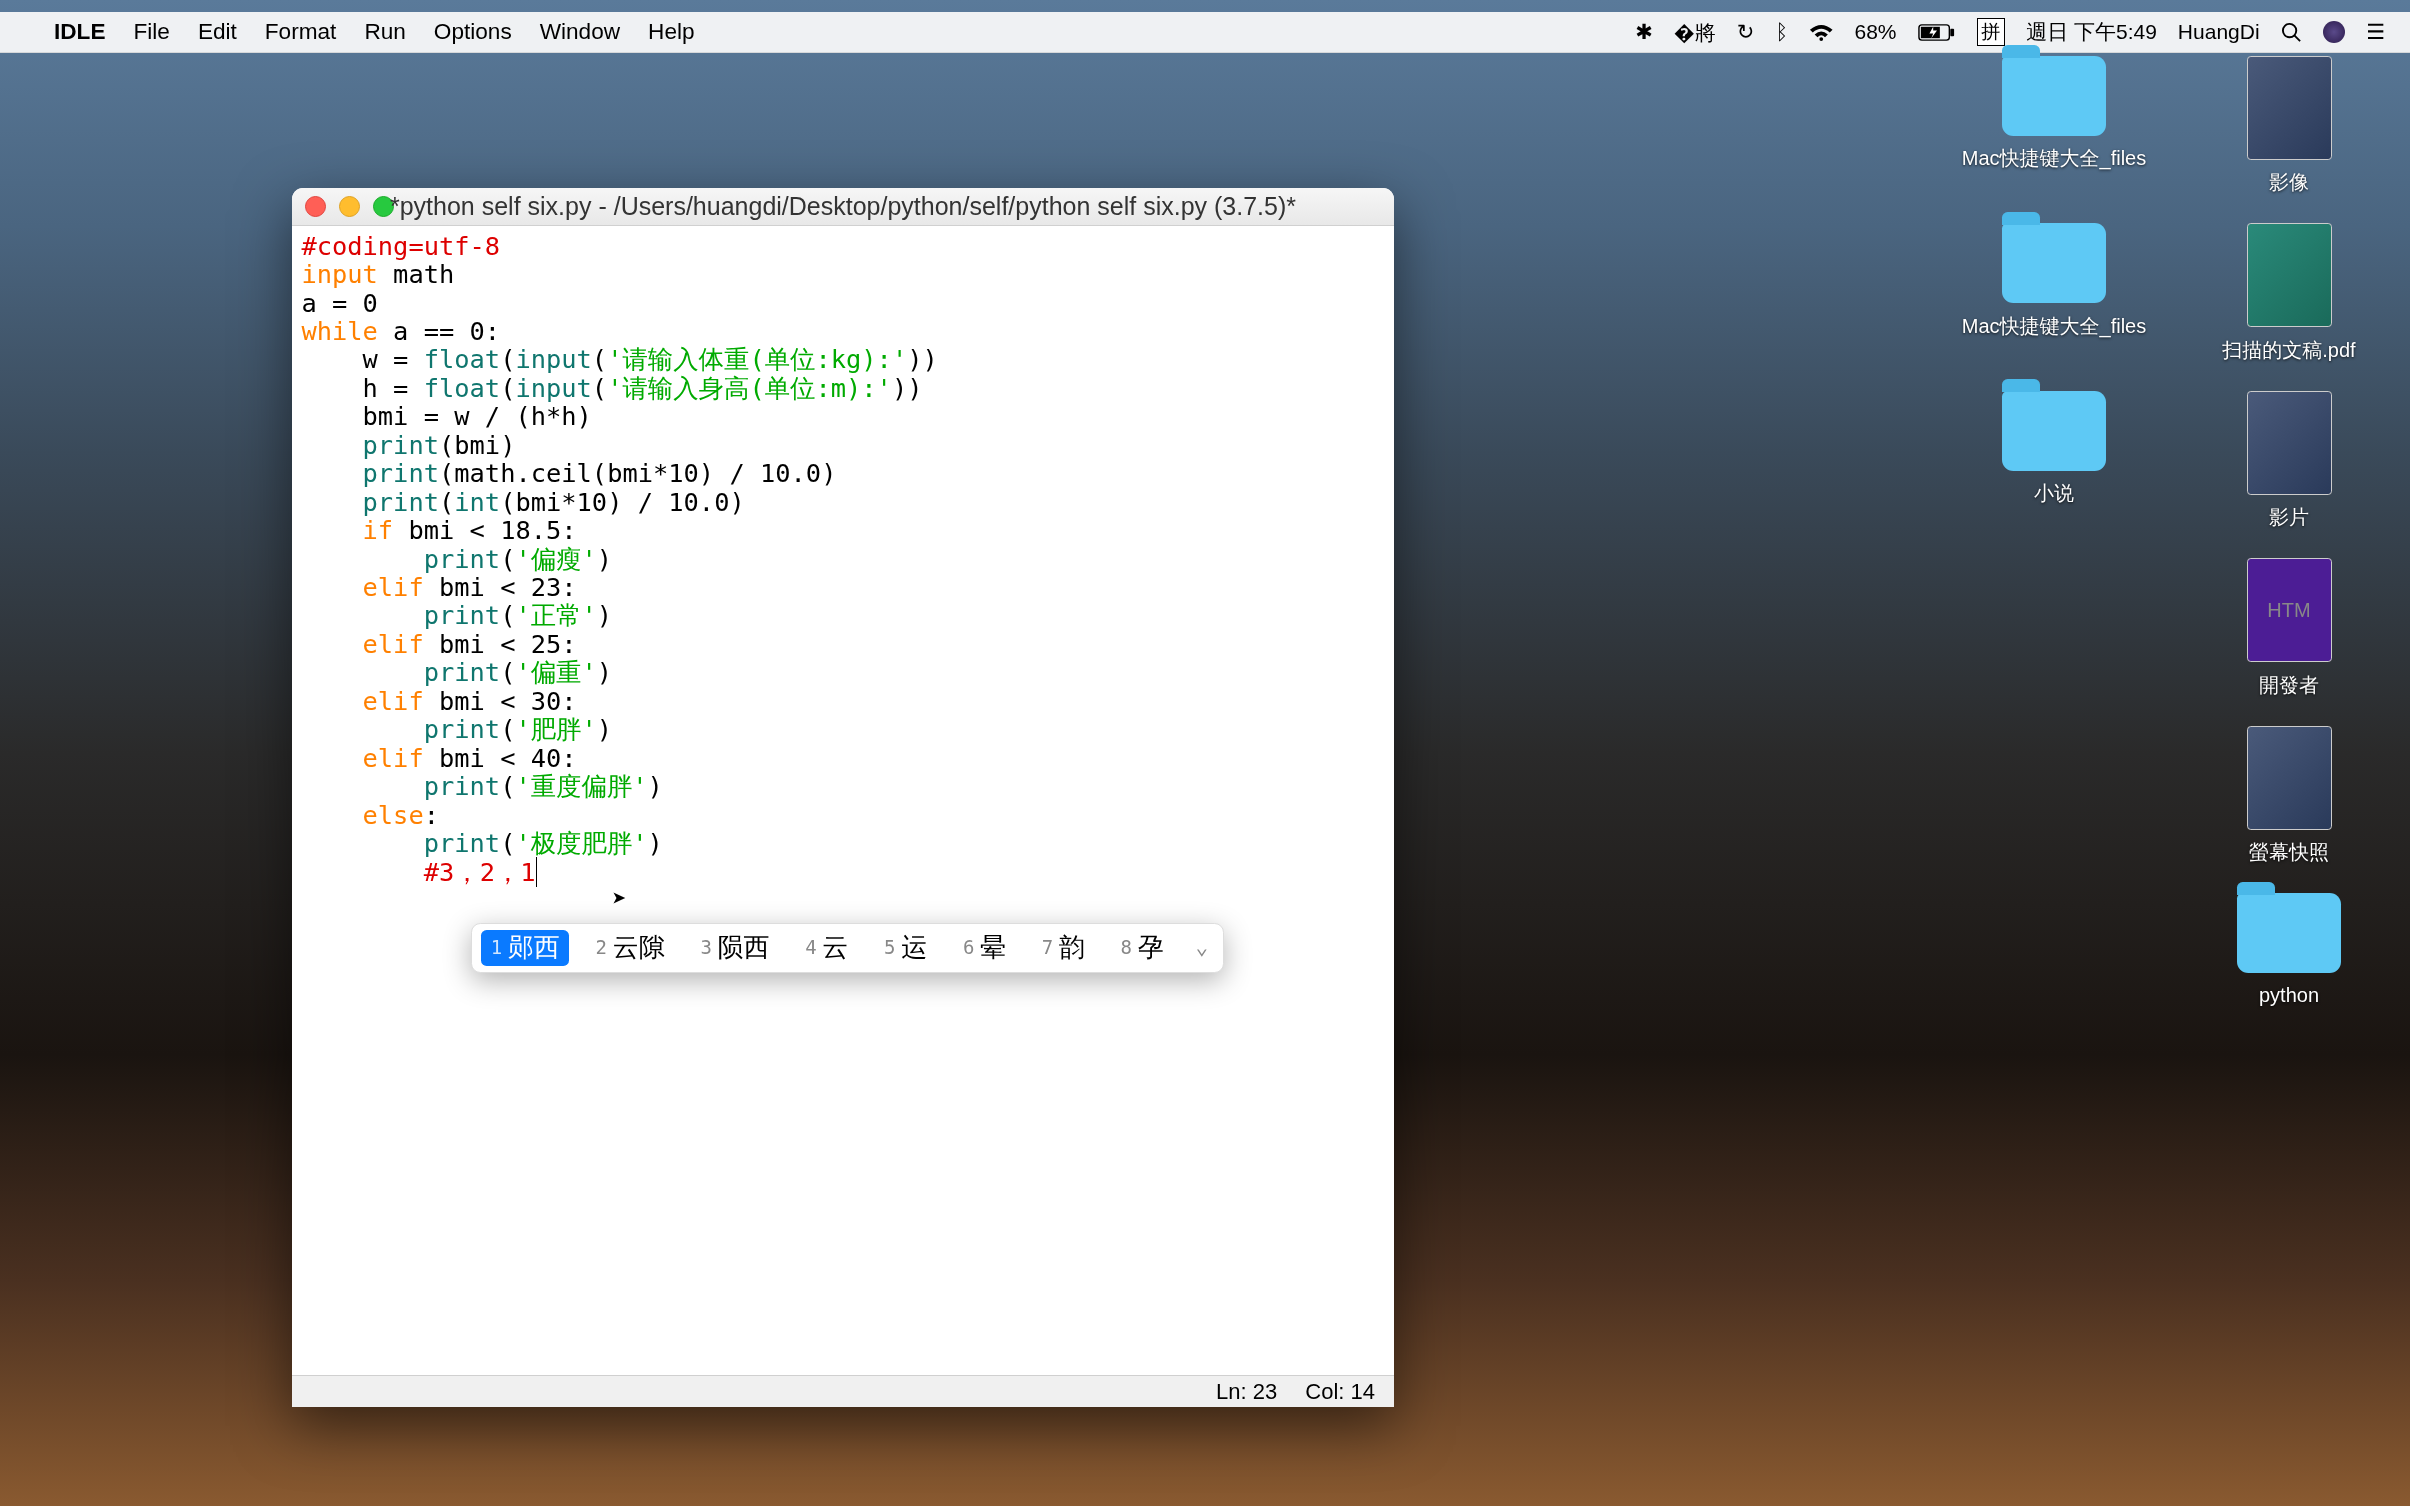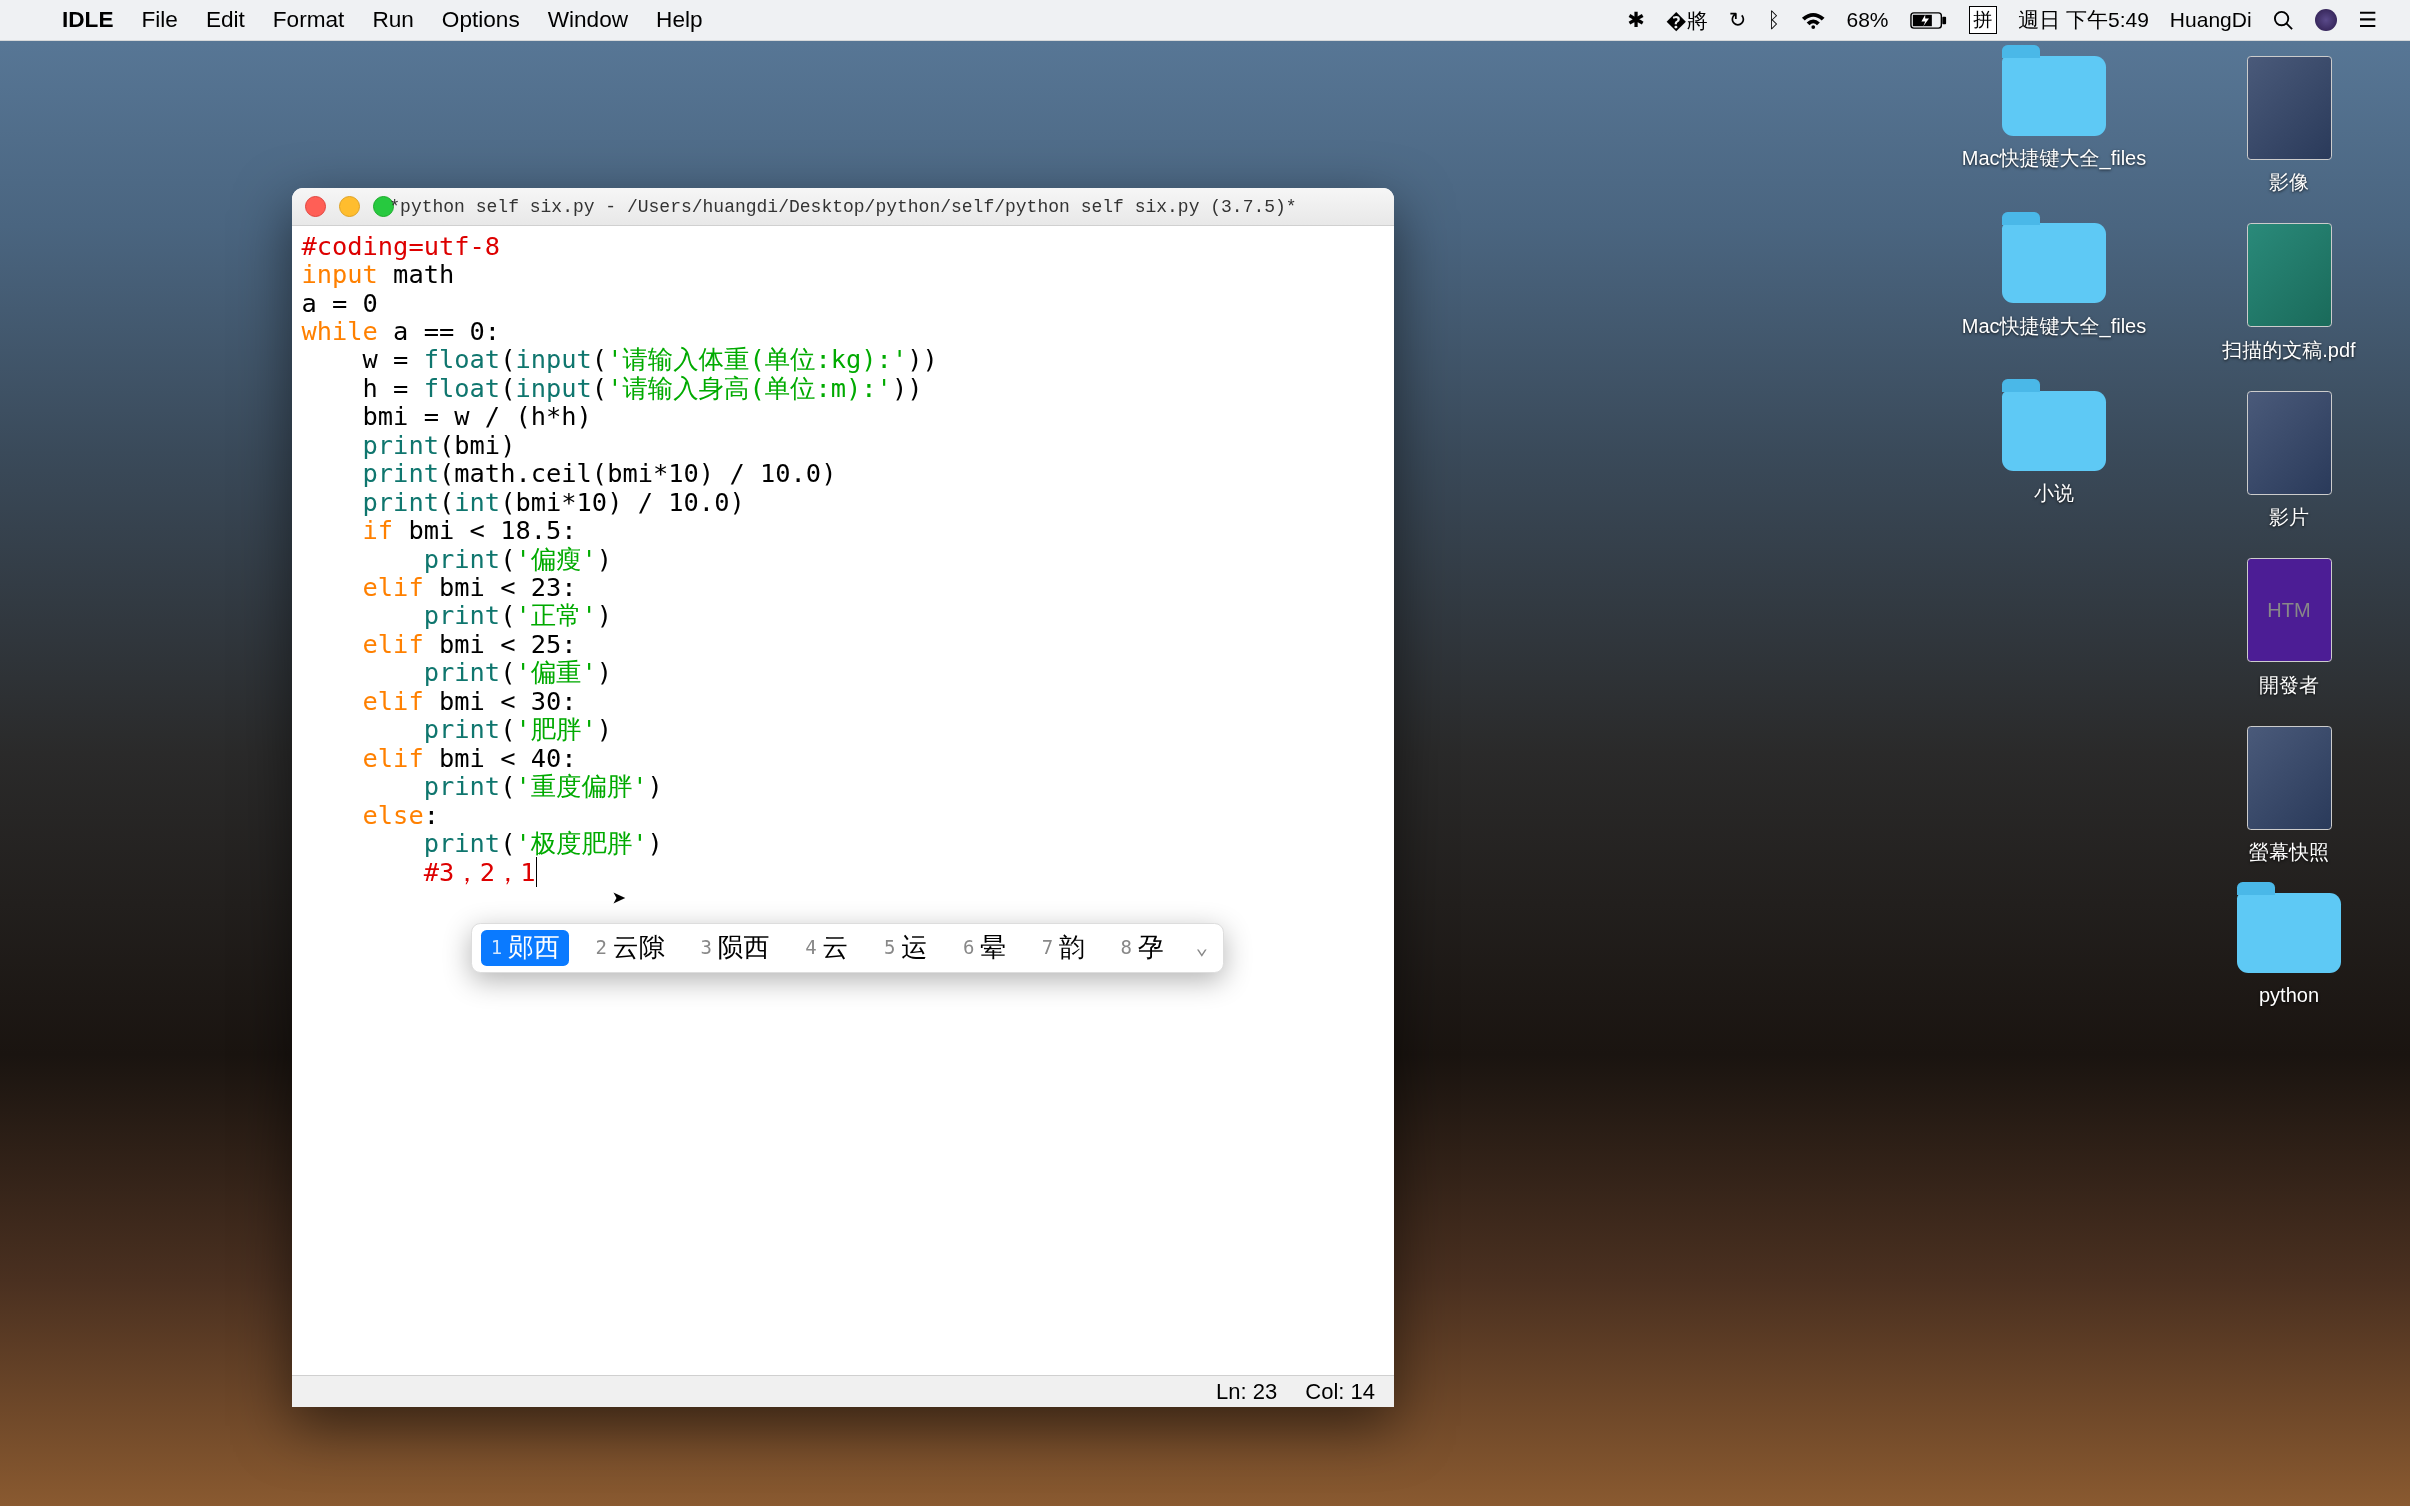--- a/index.html
+++ b/index.html
@@ -3,23 +3,23 @@
   <meta charset="utf-8">
   <style>
     * { margin: 0; padding: 0; box-sizing: border-box; }
     body {
       width: 2411px; height: 1507px;
       font-family: -apple-system, BlinkMacSystemFont, "Helvetica Neue", sans-serif;
       background: linear-gradient(180deg, #5a7a9a 0%, #4a6580 15%, #3a4a5a 30%, #2a2a2a 50%, #1a1410 70%, #4a3020 85%, #8a5a30 100%);
       position: relative; overflow: hidden; transform-origin: top left;
     }
     .menubar {
-      position: absolute; top: 0; left: 0; right: 0; height: 41px;
+      position: absolute; top: 12px; left: 0; right: 0; height: 41px;
       background: rgba(248,248,248,0.95); display: flex; align-items: center;
-      padding: 0 34px; font-size: 22.6px; justify-content: space-between;
+      padding: 0 26px; font-size: 22.6px; justify-content: space-between;
       border-bottom: 0.9px solid rgba(0,0,0,0.1);
     }
     .menubar-left { display: flex; align-items: center; gap: 28px; }
     .menubar-right { display: flex; align-items: center; gap: 21px; font-size: 21px; }
     .apple-logo { font-size: 24.5px; }
     .app-name { font-weight: 600; }
     .menu-item { cursor: default; }
     .status-icon { display: inline-flex; align-items: center; }
     .desktop-icons {
       position: absolute; top: 56px; right: 28px;
@@ -62,21 +62,21 @@
       display: flex; align-items: center; padding: 0 13px;
       border-bottom: 0.9px solid #d0d0d0; position: relative;
     }
     .traffic-lights { display: flex; gap: 13px; }
     .traffic-light { width: 21px; height: 21px; border-radius: 50%; }
     .tl-red { background: #ff5f56; border:0.9px solid #e0443e;}
     .tl-yellow { background: #ffbd2e; border:0.9px solid #dea123;}
     .tl-green { background: #27c93f; border:0.9px solid #1aab29;}
     .window-title {
       position: absolute; left: 0; right: 0; text-align: center;
-      font-size: 18px; color: #333; pointer-events: none; font-family: Liberation Mono, monospace;
+      font-size: 25px; color: #333; pointer-events: none;
     }
     .code-area {
       flex: 1; padding: 5.6px 9.4px; font-family: Menlo, Monaco, monospace;
       font-size: 25.4px; line-height: 1.12; white-space: pre; color: #000;
       position: relative; overflow: hidden;
     }
     .kw { color: #ff8000; }
     .cm { color: #dd0000; }
     .str { color: #00aa00; }
     .fn { color: #0f766e; }

